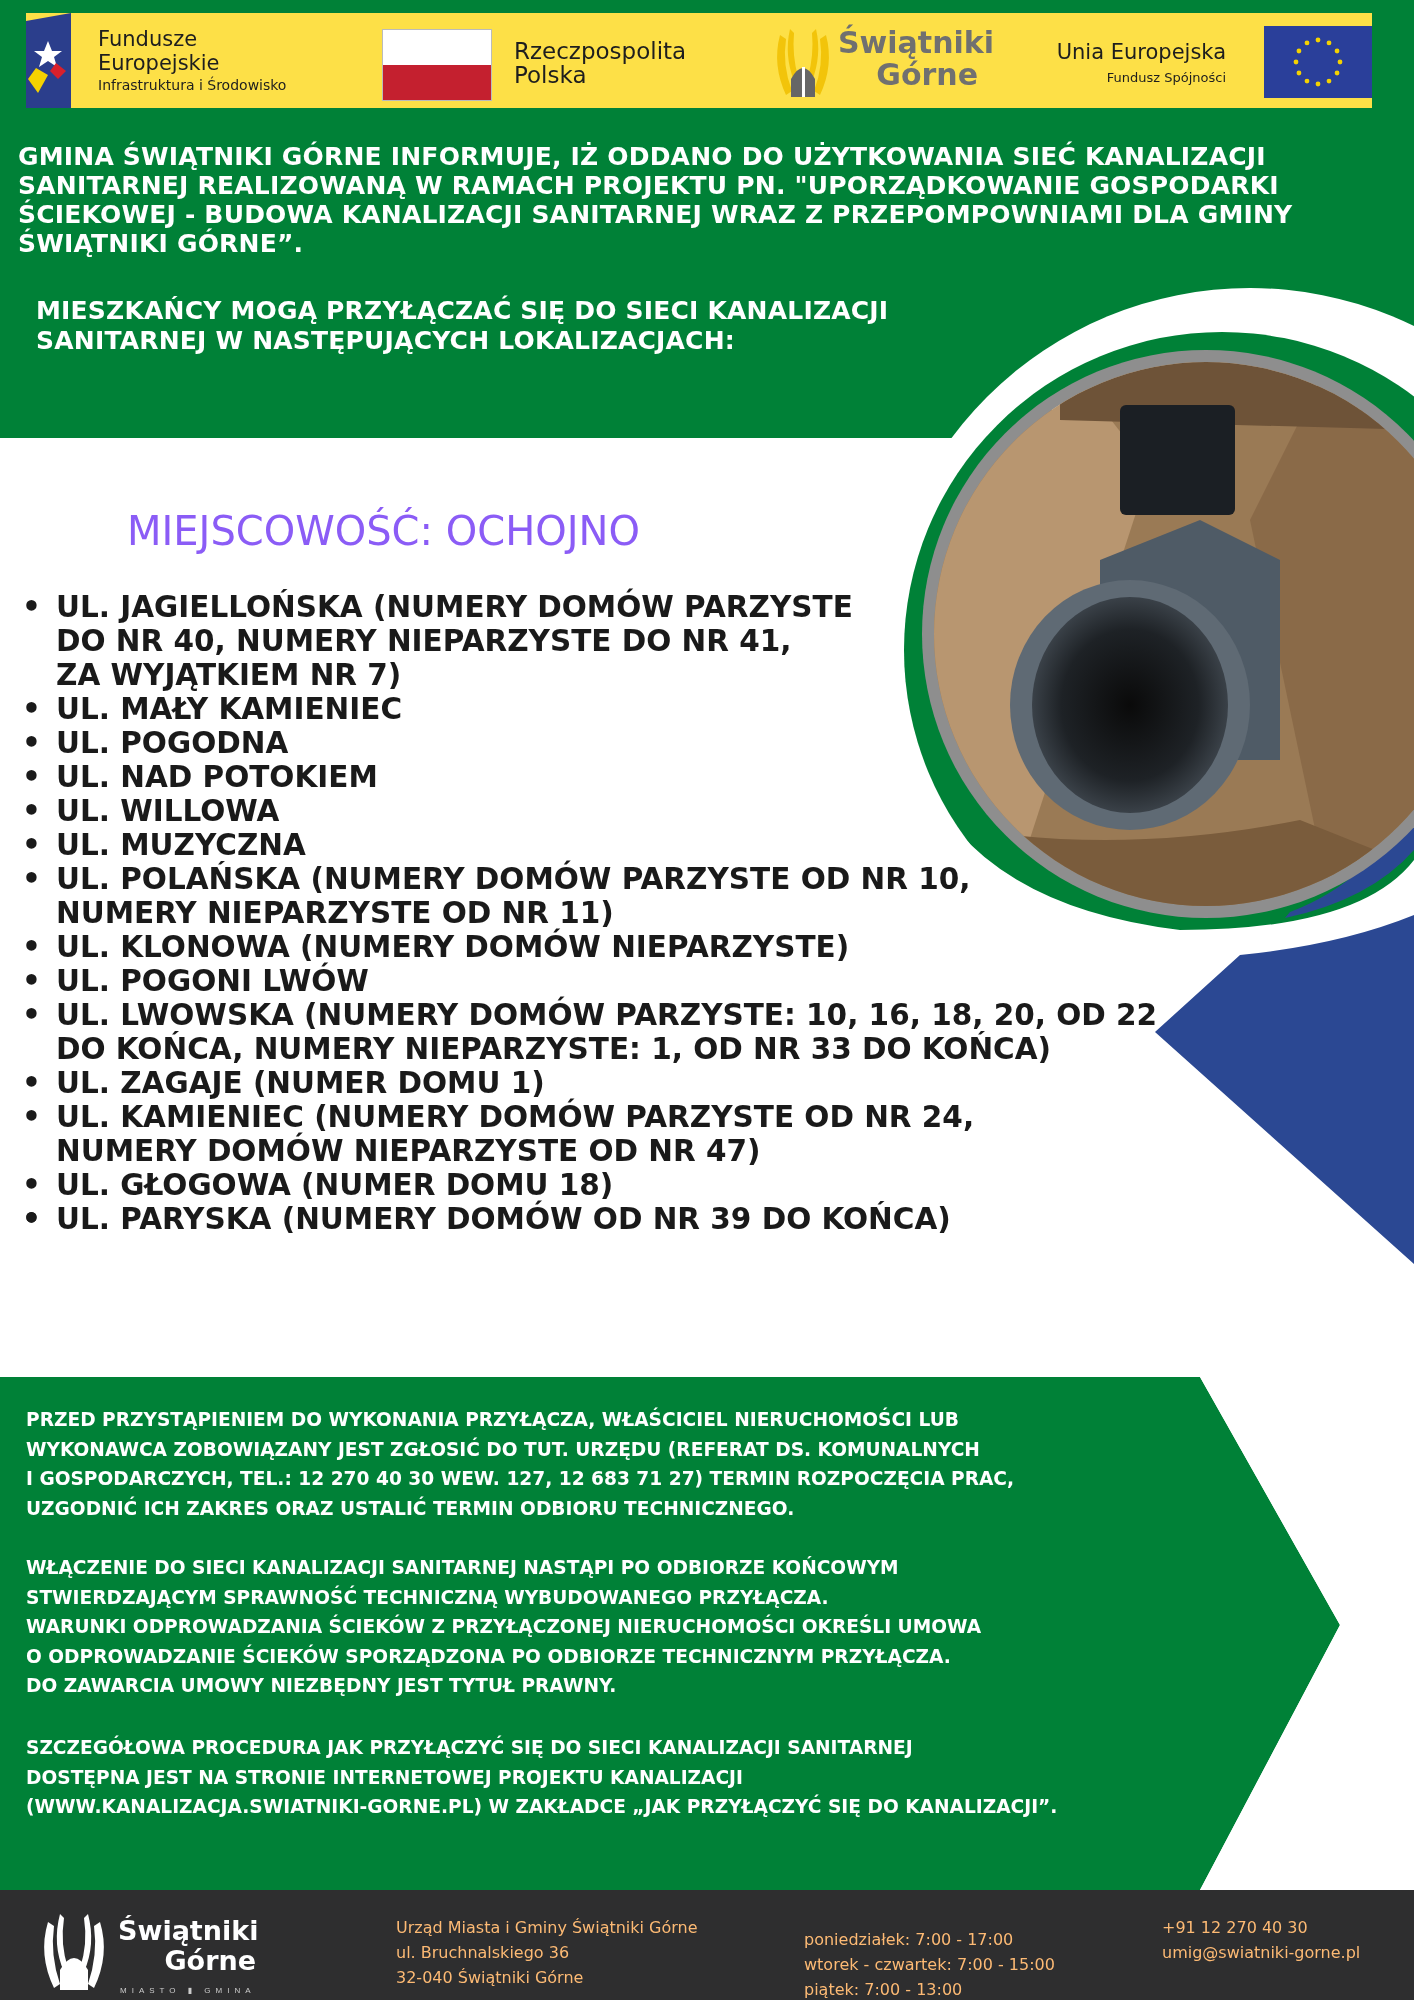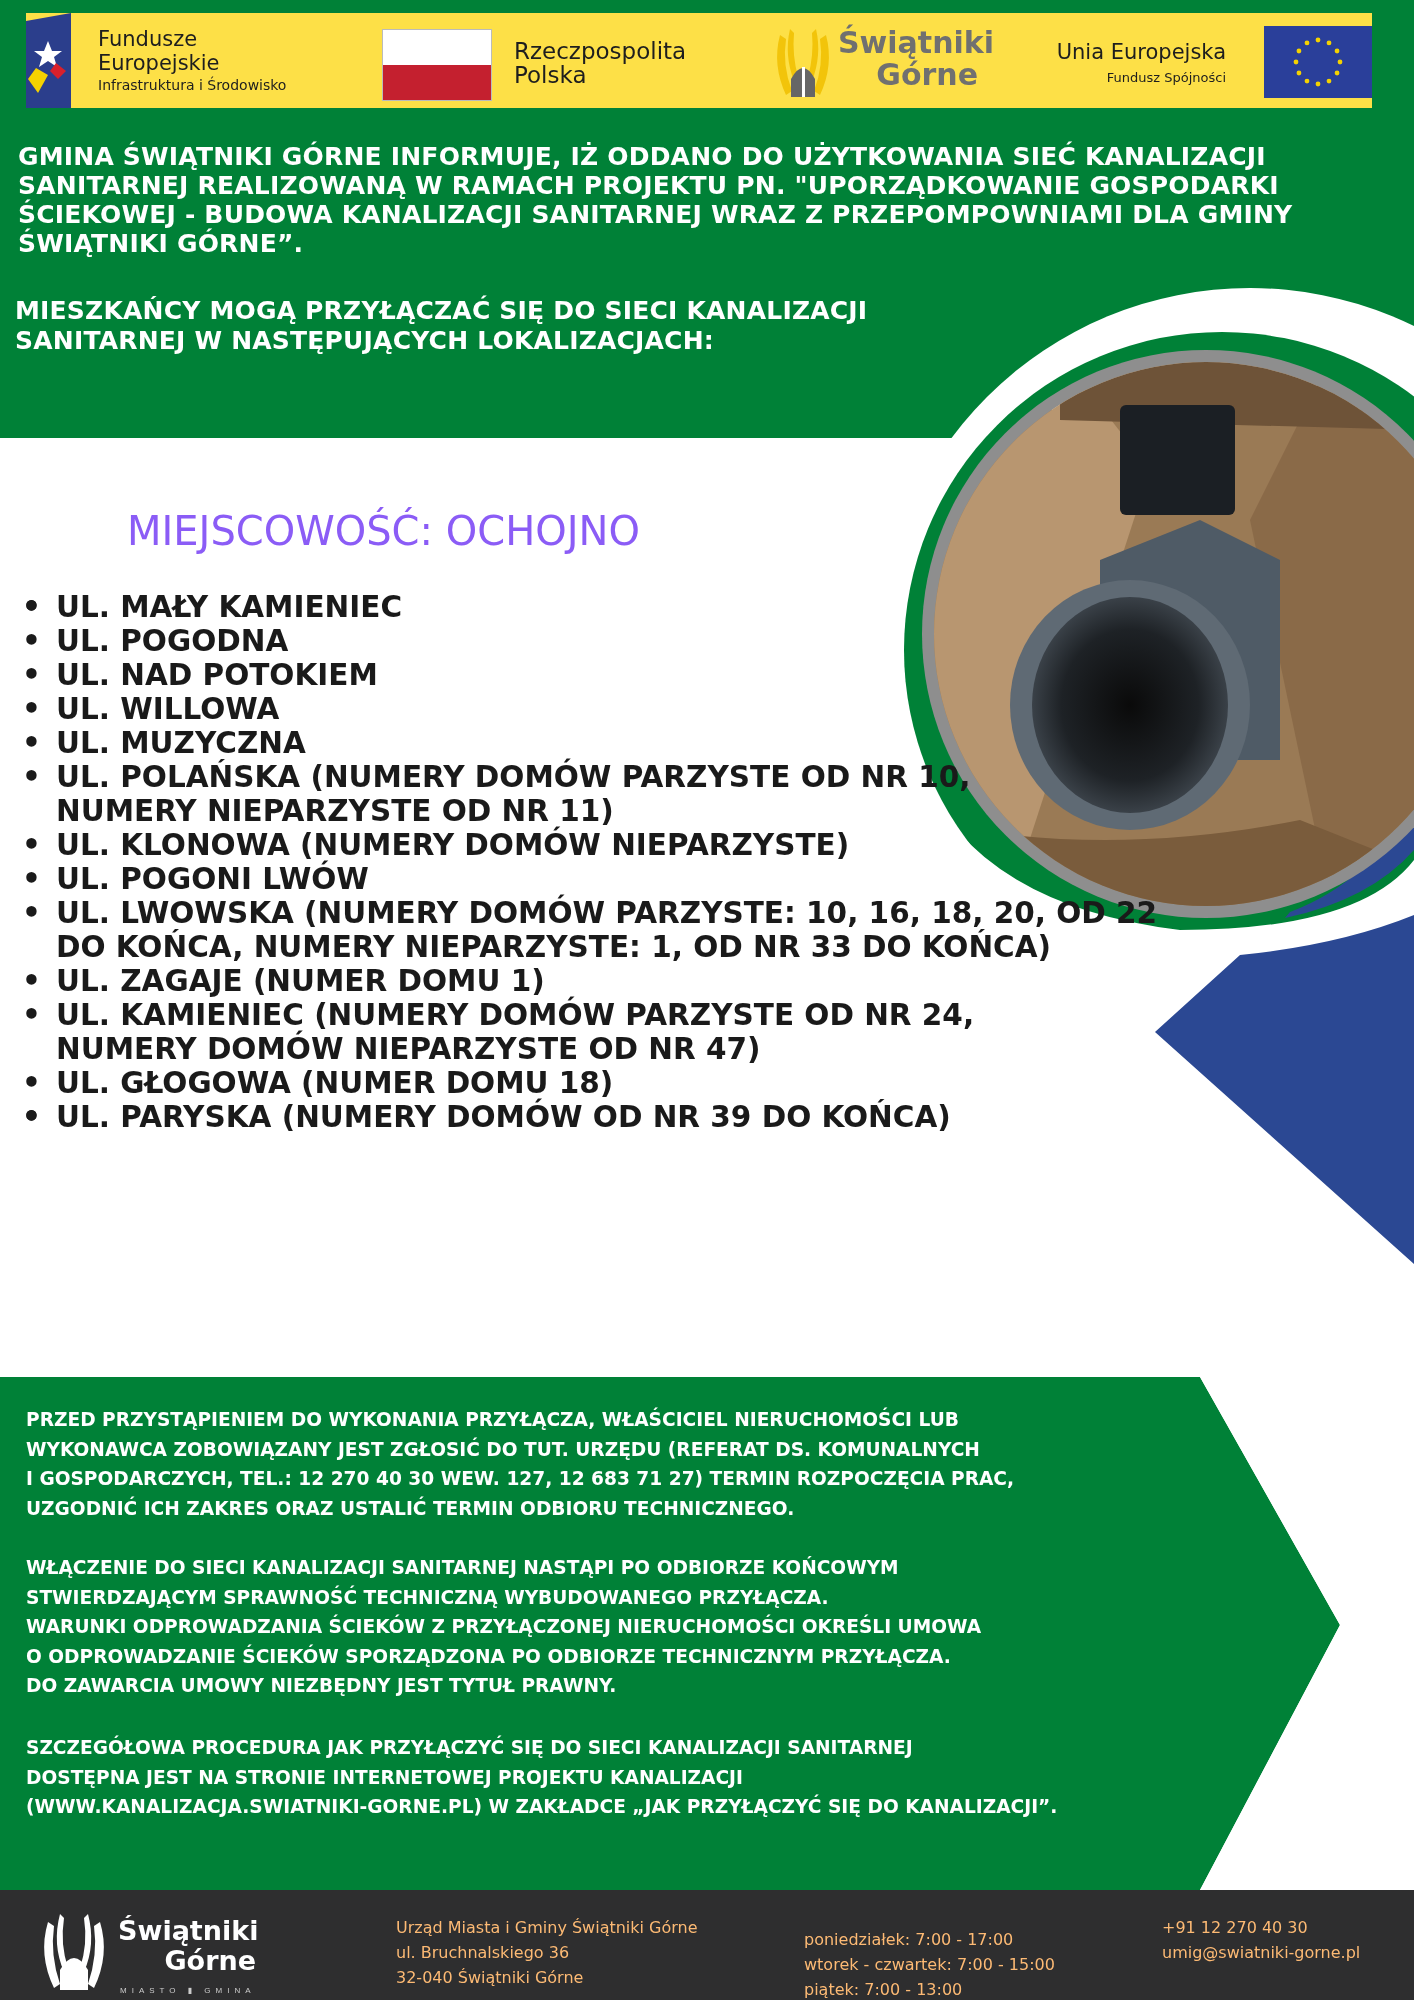--- a/index.html
+++ b/index.html
@@ -123,26 +123,28 @@
         <circle cx="34.94744111674235" cy="25.000000000000007" r="2.4"></circle>
         <circle cx="42.999999999999986" cy="16.947441116742354" r="2.4"></circle>
         <circle cx="53.99999999999999" cy="14" r="2.4"></circle>
         <circle cx="65" cy="16.94744111674235" r="2.4"></circle>
         <circle cx="73.05255888325765" cy="24.99999999999999" r="2.4"></circle>
       </g>
   </svg>
 </div>
 
 <div class="abs hdr-text hdr-p">GMINA ŚWIĄTNIKI GÓRNE INFORMUJE, IŻ ODDANO DO UŻYTKOWANIA SIEĆ KANALIZACJI SANITARNEJ REALIZOWANĄ W RAMACH PROJEKTU PN. "UPORZĄDKOWANIE GOSPODARKI ŚCIEKOWEJ - BUDOWA KANALIZACJI SANITARNEJ WRAZ Z PRZEPOMPOWNIAMI DLA GMINY ŚWIĄTNIKI GÓRNE”.</div>
-<div class="abs hdr-text hdr-p2" style="white-space:pre-line;">MIESZKAŃCY MOGĄ PRZYŁĄCZAĆ SIĘ DO SIECI KANALIZACJI
+<div class="abs hdr-text hdr-p2" style="white-space:pre-line;margin-left:21px;">MIESZKAŃCY MOGĄ PRZYŁĄCZAĆ SIĘ DO SIECI KANALIZACJI
  SANITARNEJ W NASTĘPUJĄCYCH LOKALIZACJACH:</div>
 
 <div class="abs loc-title">MIEJSCOWOŚĆ: OCHOJNO</div>
 <ul class="streets" id="street-list">
-    <li><span class="bullet">•</span></li>
+    <li><span class="bullet">•</span><span>UL. JAGIELLOŃSKA (NUMERY DOMÓW PARZYSTE
+ DO NR 40, NUMERY NIEPARZYSTE DO NR 41,
+ ZA WYJĄTKIEM NR 7)</span></li>
     <li><span class="bullet">•</span><span>UL. MAŁY KAMIENIEC</span></li>
     <li><span class="bullet">•</span><span>UL. POGODNA</span></li>
     <li><span class="bullet">•</span><span>UL. NAD POTOKIEM</span></li>
     <li><span class="bullet">•</span><span>UL. WILLOWA</span></li>
     <li><span class="bullet">•</span><span>UL. MUZYCZNA</span></li>
     <li><span class="bullet">•</span><span>UL. POLAŃSKA (NUMERY DOMÓW PARZYSTE OD NR 10,
  NUMERY NIEPARZYSTE OD NR 11)</span></li>
     <li><span class="bullet">•</span><span>UL. KLONOWA (NUMERY DOMÓW NIEPARZYSTE)</span></li>
     <li><span class="bullet">•</span><span>UL. POGONI LWÓW</span></li>
     <li><span class="bullet">•</span><span>UL. LWOWSKA (NUMERY DOMÓW PARZYSTE: 10, 16, 18, 20, OD 22

